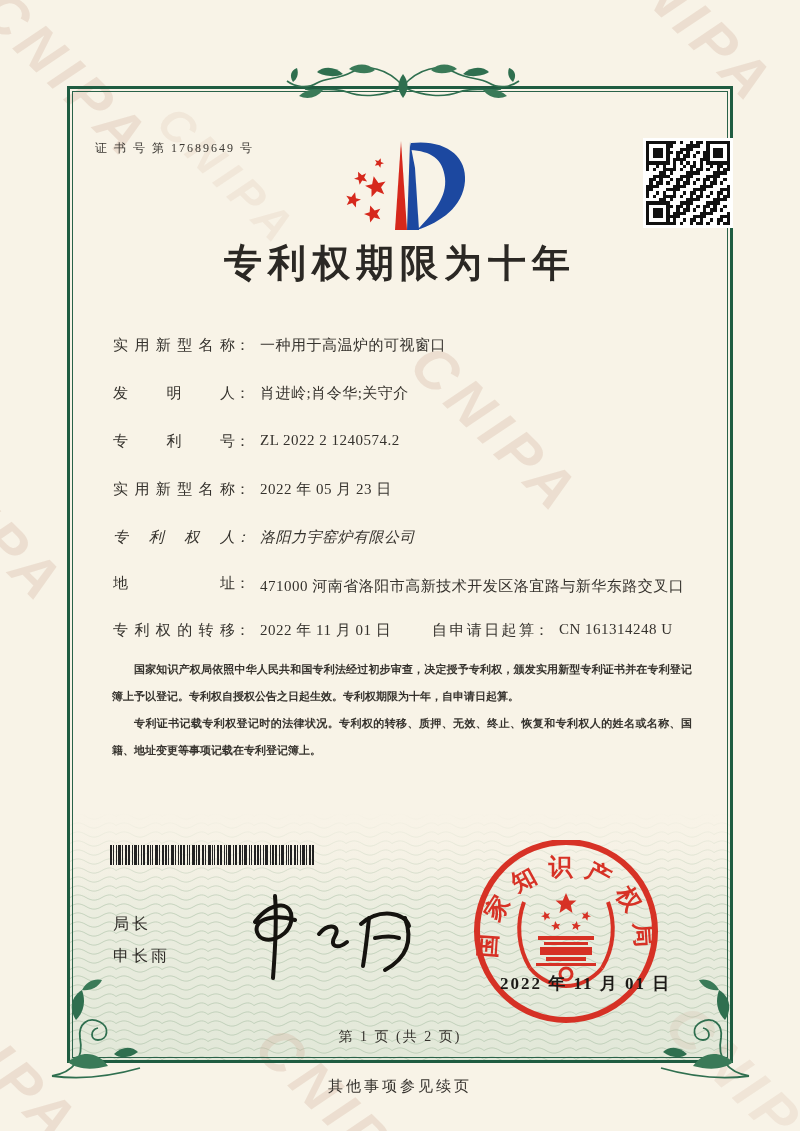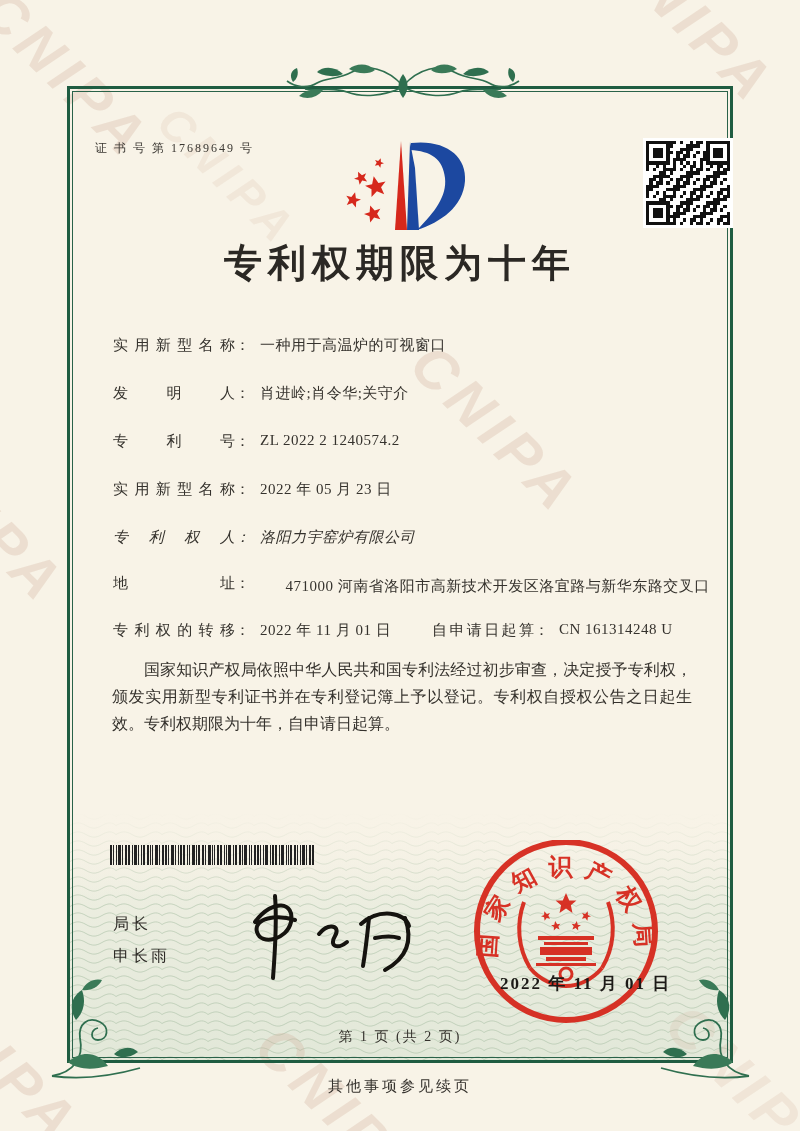--- a/index.html
+++ b/index.html
@@ -45,25 +45,25 @@
     font-size:38px;font-weight:bold;letter-spacing:6px;z-index:4;color:#2b2824;
   }
   
   .field{position:absolute;left:113px;font-size:15px;z-index:4;white-space:nowrap;}
   .field .lbl{
     display:inline-block;width:122px;text-align:justify;text-align-last:justify;
     vertical-align:top;
   }
   .field .colon{vertical-align:top;}
   .field .val{margin-left:10px;vertical-align:top;display:inline-block;letter-spacing:0.5px;}
-  .field .val.wrap{width:475px;white-space:normal;line-height:24px;text-align:center;}
+  .field .val.wrap{width:475px;white-space:normal;line-height:24px;}
   
   .body-text{
     position:absolute;left:112px;top:656px;width:580px;z-index:4;
-    font-size:16px;line-height:27px;text-align:justify;
+    font-size:11px;line-height:27px;text-align:justify;font-weight:bold;
   }
   .body-text p{margin:0;text-indent:2em;}
   
   .barcode{position:absolute;left:110px;top:845px;width:210px;height:20px;z-index:4;display:flex;align-items:stretch;}
   .barcode span{display:block;background:#222;}
   
   .sig-title{position:absolute;left:113px;top:914px;font-size:16px;letter-spacing:3px;z-index:4;font-family:"Liberation Sans","DejaVu Sans",sans-serif;color:#2e2b27;}
   .sig-name{position:absolute;left:113px;top:946px;font-size:16px;letter-spacing:3px;z-index:4;font-family:"Liberation Sans","DejaVu Sans",sans-serif;color:#2e2b27;}
   .sig-script{position:absolute;left:233px;top:890px;z-index:4;}
   
@@ -442,20 +442,21 @@
 
 <div class="field" style="top:621px;">
   <span class="lbl">专利权的转移</span><span class="colon">：</span><span class="val">2022 年 11 月 01 日</span>
 </div>
 <div class="field" style="left:432px;top:621px;">
   <span class="lbl" style="width:102px;">自申请日起算</span><span class="colon">：</span><span class="val">CN 161314248 U</span>
 </div>
 
 <div class="body-text">
   <p>国家知识产权局依照中华人民共和国专利法经过初步审查，决定授予专利权，颁发实用新型专利证书并在专利登记簿上予以登记。专利权自授权公告之日起生效。专利权期限为十年，自申请日起算。</p>
+  <p>专利证书记载专利权登记时的法律状况。专利权的转移、质押、无效、终止、恢复和专利权人的姓名或名称、国籍、地址变更等事项记载在专利登记簿上。</p>
 </div>
 
 <div class="barcode" id="barcode">
     <span style="width: 2px; margin-right: 1px;"></span>
     <span style="width: 1px; margin-right: 2px;"></span>
     <span style="width: 1px; margin-right: 1px;"></span>
     <span style="width: 3px; margin-right: 1px;"></span>
     <span style="width: 1px; margin-right: 2px;"></span>
     <span style="width: 2px; margin-right: 1px;"></span>
     <span style="width: 2px; margin-right: 2px;"></span>

